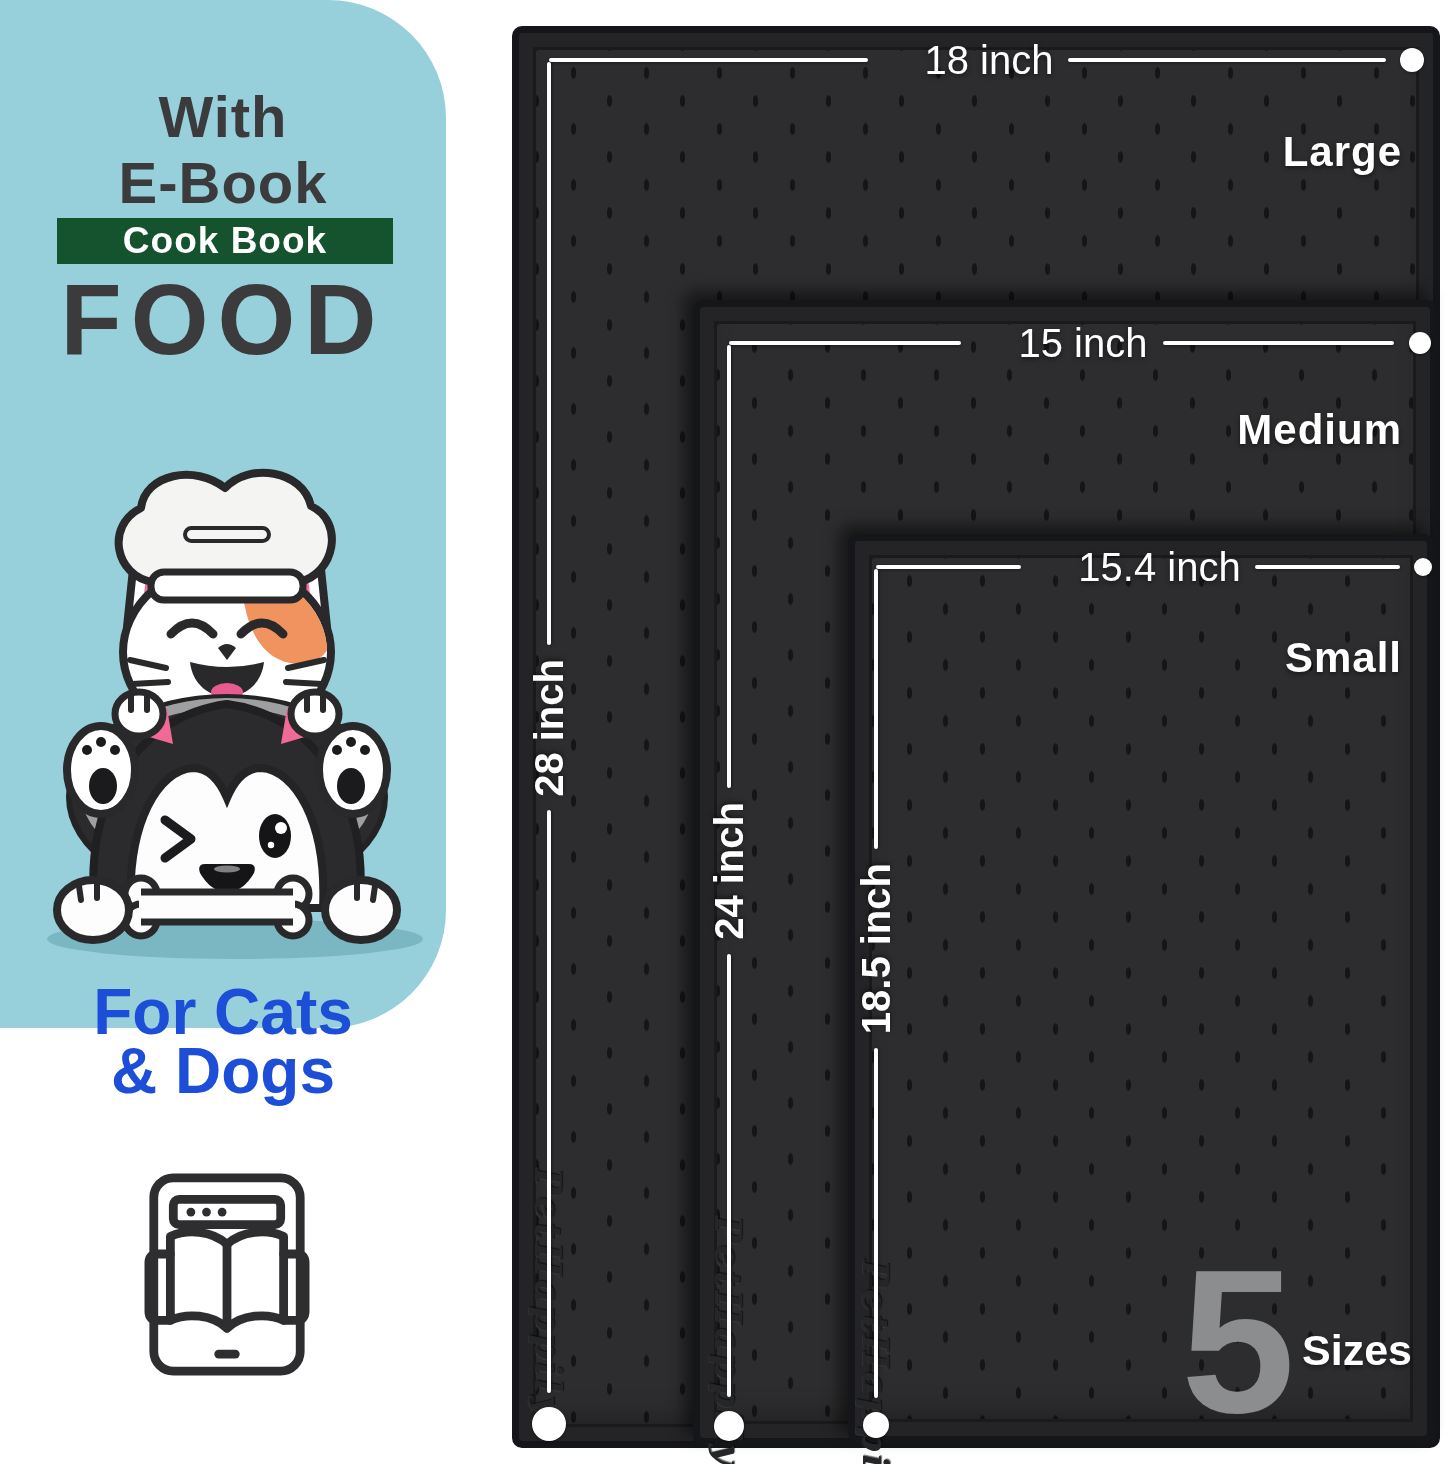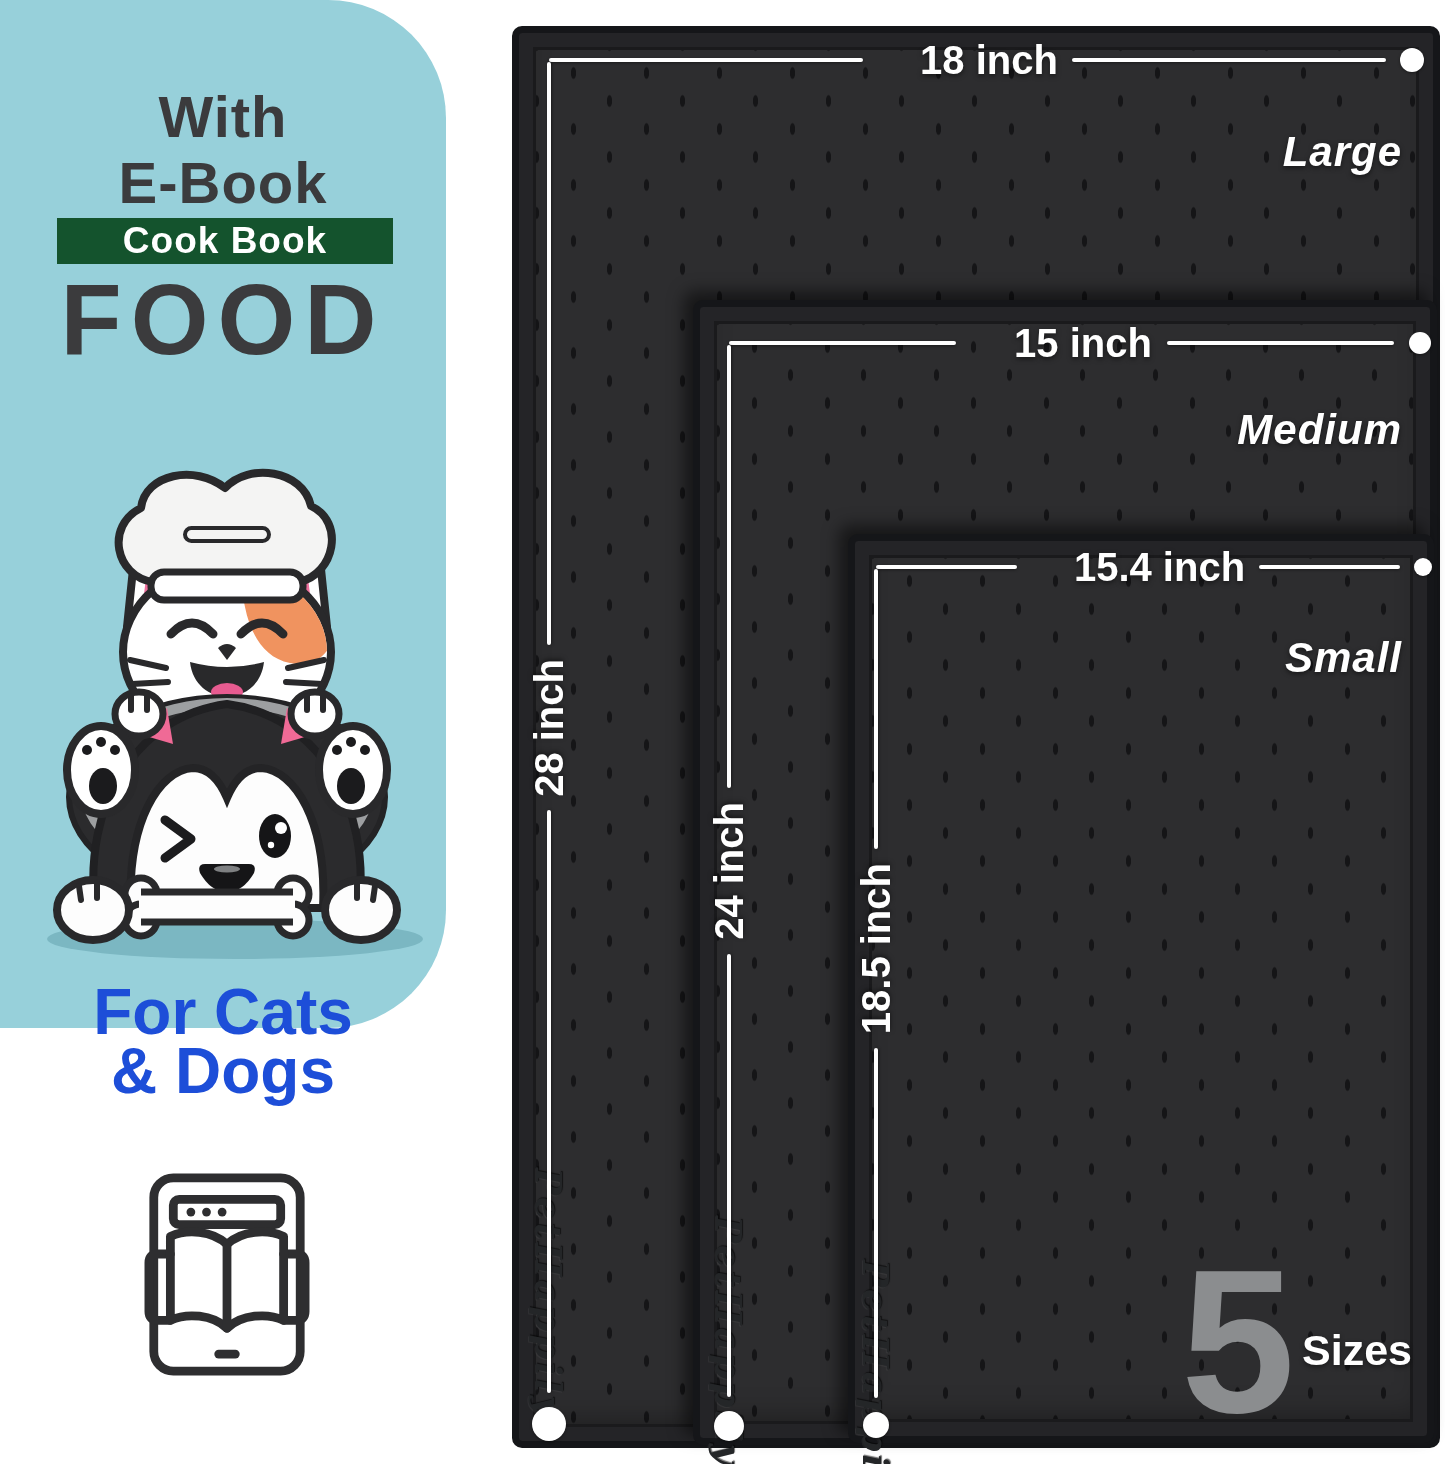--- a/index.html
+++ b/index.html
@@ -56,41 +56,41 @@
   }
   .brand-large {left:528px;top:1168px;}
   .brand-medium{left:708px;top:1216px;}
   .brand-small {left:855px;top:1260px;}
 
   
   .dim-h{position:absolute;display:flex;align-items:center;gap:14px;z-index:10;height:48px;}
   .dim-v{position:absolute;display:flex;flex-direction:column;align-items:center;gap:14px;z-index:10;width:48px;}
   .seg-h{height:4px;background:#ffffff;flex:1;border-radius:2px;box-shadow:0 1px 3px rgba(0,0,0,.4);}
   .seg-v{width:4px;background:#ffffff;flex:1;border-radius:2px;box-shadow:1px 0 3px rgba(0,0,0,.4);}
-  .dlbl{font-size:40px;font-weight:700;color:#ffffff;white-space:nowrap;text-shadow:0 2px 5px rgba(0,0,0,.5);margin-left:43px;}
+  .dlbl{font-size:40px;font-weight:400;color:#ffffff;white-space:nowrap;text-shadow:0 2px 5px rgba(0,0,0,.5);margin-left:43px;}
   .vlbl{
     writing-mode:vertical-rl;transform:rotate(180deg);
     font-size:40px;font-weight:700;color:#ffffff;white-space:nowrap;text-shadow:2px 0 5px rgba(0,0,0,.5);
   }
   .dot{background:#ffffff;border-radius:50%;flex:0 0 auto;box-shadow:0 1px 3px rgba(0,0,0,.4);}
   .d24{width:24px;height:24px;} .d22{width:22px;height:22px;} .d18{width:18px;height:18px;}
   .d34{width:34px;height:34px;} .d30{width:30px;height:30px;} .d26{width:26px;height:26px;}
 
   .dim-h-large {left:549px;top:36px;width:875px;}
   .dim-h-medium{left:729px;top:319px;width:702px;gap:15px;}
   .dim-h-small {left:876px;top:543px;width:556px;}
   .dim-v-large {left:525px;top:62px;height:1379px;}
   .dim-v-medium{left:705px;top:345px;height:1096px;}
   .dim-v-small {left:852px;top:569px;height:869px;}
   .dim-v-small .seg-v:first-child{flex:.8;}
   .dim-v-small .seg-v:last-of-type{flex:1.2;}
 
   .size-label{
     position:absolute;right:43px;z-index:10;font-size:42px;font-weight:700;color:#ffffff;
-    text-shadow:0 2px 5px rgba(0,0,0,.5);letter-spacing:1px;font-style:italic;
+    text-shadow:0 2px 5px rgba(0,0,0,.5);letter-spacing:1px;
   }
   .size-large {top:128px;}
   .size-medium{top:406px;}
   .size-small {top:634px;margin-left:8px;}
 
   
   .count-number{
     position:absolute;right:150px;top:1238px;z-index:5;
     font-size:205px;line-height:1;font-weight:700;color:#8b8d8f;
   }

